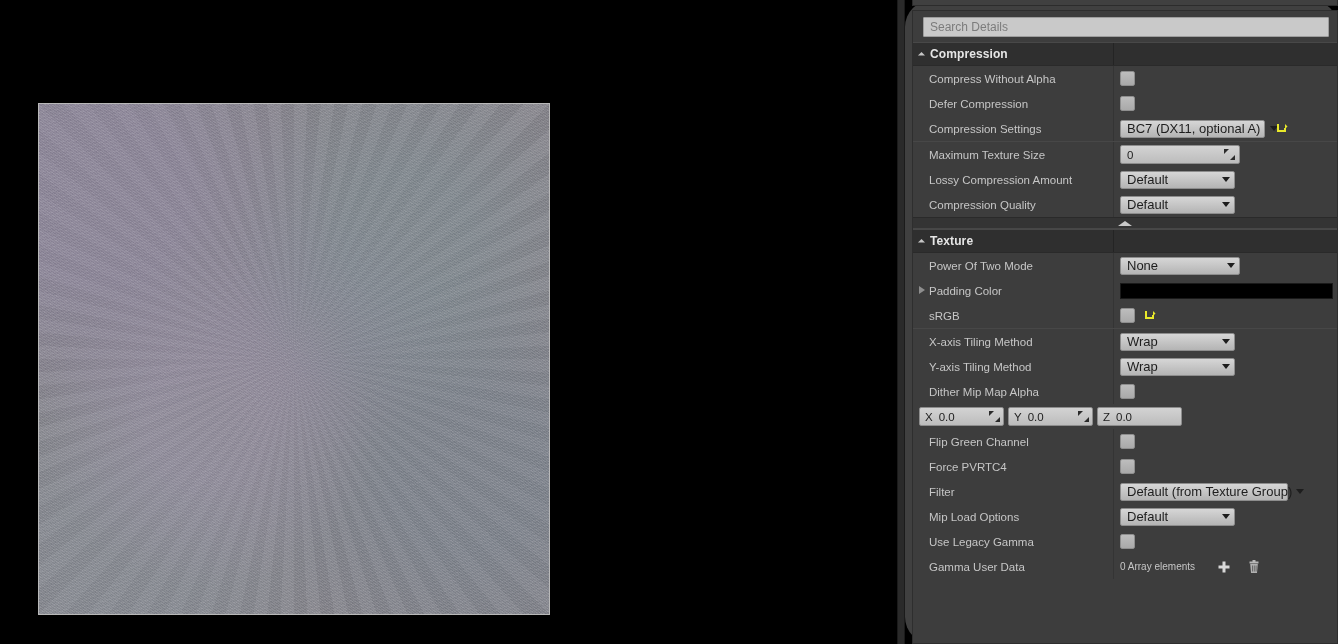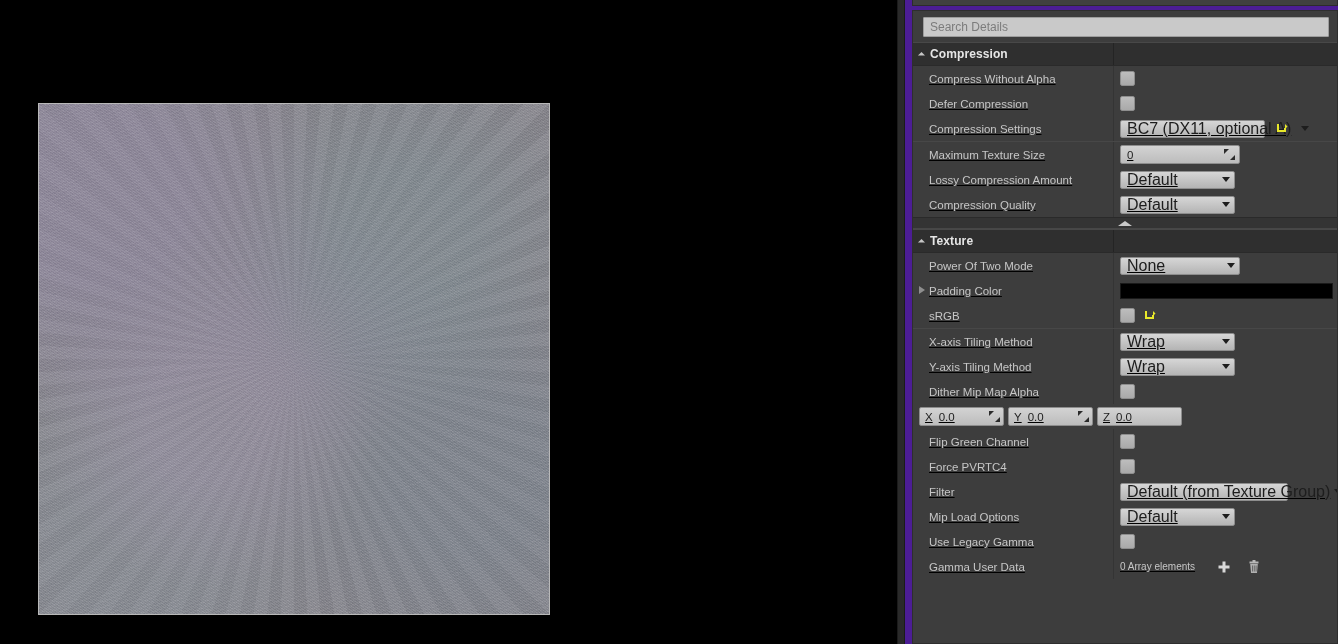--- a/index.html
+++ b/index.html
@@ -54,21 +54,22 @@
     width: 8px; height: 644px;
     background: #2a2a2a;
     border-left: 1px solid #1b1b1b;
     border-right: 1px solid #1b1b1b;
   }
 
   
   .details-panel {
     position: absolute; left: 905px; top: 0;
     width: 433px; height: 644px;
-    background: #4c1d95;
+    background: #404040;
+    border-radius: 27px;
   }
   .panel-fragment-top {
     position: absolute; left: 7px; top: -6px;
     width: 426px; height: 12px;
     background: #404040;
     border: 1px solid #2c2c2c;
   }
   .panel-body {
     position: absolute; left: 7px; top: 10px;
     width: 426px; height: 634px;
@@ -116,21 +117,21 @@
   .section-title {
     font-size: 12px; font-weight: bold; color: #e6e6e6;
     letter-spacing: .1px;
   }
 
   
   .prop-group { background: #3d3d3d; }
   .row {
     position: relative;
     height: 25px;
-    display: flex; align-items: center; text-decoration: underline;
+    display: flex; align-items: center;
   }
   .row .label-cell {
     width: 201px; height: 100%;
     display: flex; align-items: center;
     padding-left: 6px;
     border-right: 1px solid #343434;
   }
   .row .value-cell {
     flex: 1; height: 100%;
     display: flex; align-items: center;
@@ -166,21 +167,21 @@
     border: 1px solid #8e8e8e;
     border-radius: 2px;
   }
   .combo {
     height: 18px;
     background: linear-gradient(#d6d6d6, #b4b4b4);
     border: 1px solid #8d8d8d;
     border-radius: 2px;
     display: inline-flex; align-items: center;
     padding: 0 4px 0 6px;
-    font-size: 16px; color: #1d1d1d;
+    font-size: 13px; color: #1d1d1d;
     white-space: nowrap;
   }
   .combo .combo-text { flex: 1; }
   .combo .caret {
     width: 0; height: 0;
     border-left: 4.5px solid transparent;
     border-right: 4.5px solid transparent;
     border-top: 5px solid #1d1d1d;
     margin-left: 10px;
   }

